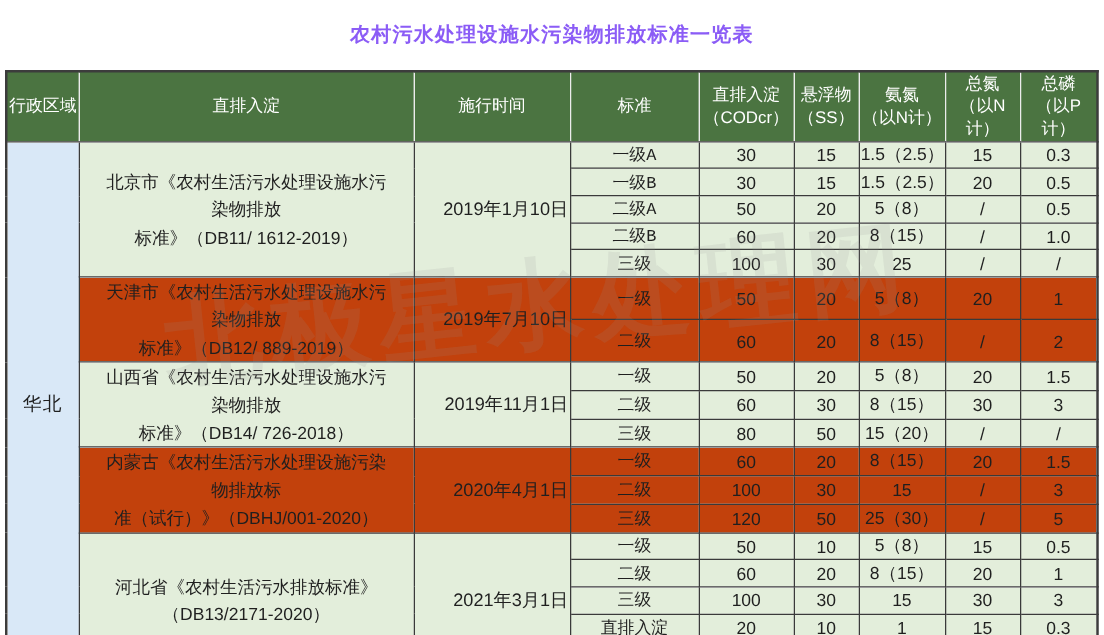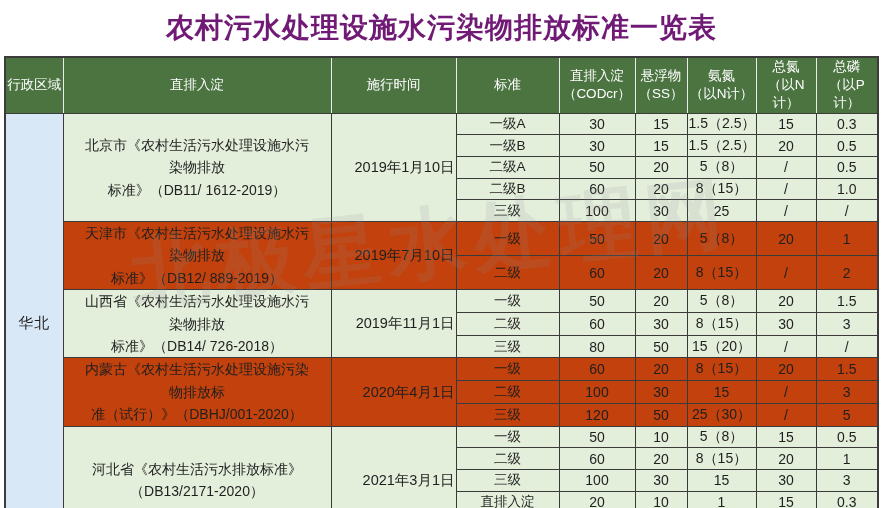--- a/index.html
+++ b/index.html
@@ -7,21 +7,21 @@
     width: 883px; height: 508px;
     background: #ffffff;
     overflow: hidden;
     font-family: "Liberation Sans", "DejaVu Sans", sans-serif;
     color: #1f1f1f;
   }
   .page { position: relative; width: 883px; height: 508px; }
   .title {
     height: 56px;
     display: flex; align-items: center; justify-content: center;
-    font-size: 28px; font-weight: bold; color: #701a75;
+    font-size: 16px; font-weight: bold; color: #8b5cf6;
     letter-spacing: 1px;
   }
   table.standards {
     border-collapse: collapse;
     table-layout: fixed;
     width: 875px;
     height: 446px;
     margin: 0 4px;
     border: 2px solid #3c3c3c;
   }
@@ -55,21 +55,21 @@
     font-size: 15px;
     letter-spacing: 1px;
   }
   td.std-name {
     white-space: pre-line;
     font-size: 14px;
     line-height: 1.6;
     padding: 0 16px;
   }
   td.date-cell { font-size: 14.5px; text-align: right; }
-  td.grade-cell { font-size: 13.5px; }
+  td.grade-cell { font-size: 13.5px; font-family: Liberation Mono, monospace; }
   .watermark {
     position: absolute;
     top: 190px; left: 130px;
     width: 640px;
     font-size: 78px;
     font-weight: bold;
     color: rgba(150, 150, 150, 0.14);
     transform: rotate(-6deg);
     letter-spacing: 8px;
     pointer-events: none;

